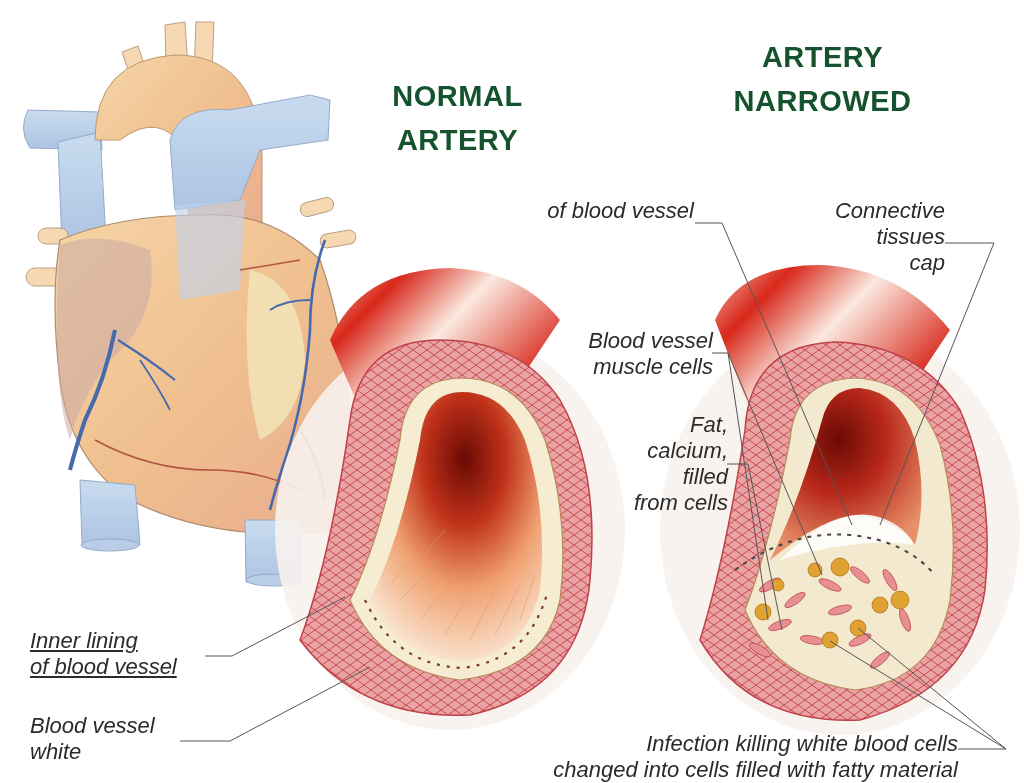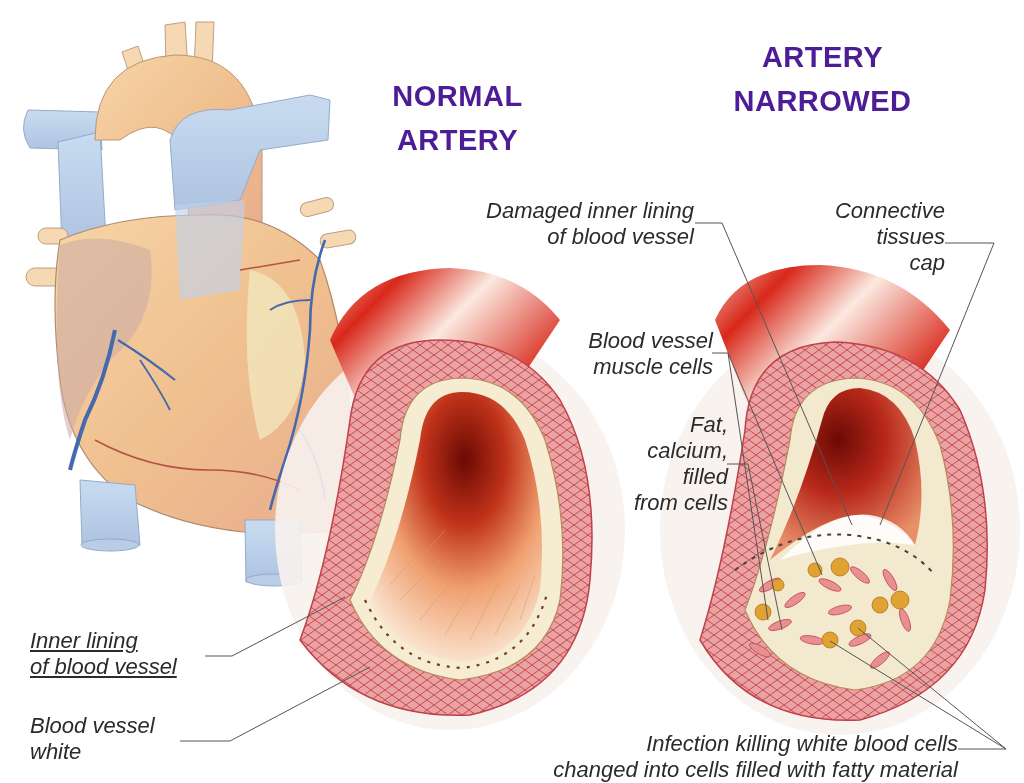--- a/index.html
+++ b/index.html
@@ -1,18 +1,18 @@
 <!DOCTYPE html>
 <html><head>
 <meta charset="utf-8">
 <style>
   html,body{margin:0;padding:0;background:#ffffff;}
   #stage{position:relative;width:1024px;height:783px;overflow:hidden;background:#ffffff;font-family:"Liberation Sans",sans-serif;}
   svg.art{position:absolute;left:0;top:0;}
-  .title{position:absolute;font-family:"Liberation Sans",sans-serif;font-weight:bold;color:#4c1d95;text-align:center;font-size:29px;line-height:44px;letter-spacing:0.5px;white-space:nowrap;}
+  .title{position:absolute;font-family:"Liberation Sans",sans-serif;font-weight:bold;color:#14532d;text-align:center;font-size:29px;line-height:44px;letter-spacing:0.5px;white-space:nowrap;}
   .label{position:absolute;font-family:"Liberation Sans",sans-serif;font-style:italic;color:#2b2b2b;font-size:22px;line-height:26px;white-space:nowrap;}
   .label.r{text-align:right;}
   .label span{display:block;}
 </style>
 </head>
 <body>
 
 <div id="stage">
 
   <svg class="art" width="1024" height="783" viewBox="0 0 1024 783">
@@ -197,21 +197,20 @@
     <span>Inner lining</span>
     <span>of blood vessel</span>
   </div>
 
   <div class="label" style="left:30px;top:713px;">
     <span>Blood vessel</span>
     <span>white</span>
   </div>
 
   <div class="label r" style="right:330px;top:198px;">
-    <span>Damaged inner lining</span>
     <span>of blood vessel</span>
   </div>
 
   <div class="label r" style="right:79px;top:198px;">
     <span>Connective</span>
     <span>tissues</span>
     <span>cap</span>
   </div>
 
   <div class="label r" style="right:311px;top:328px;">

